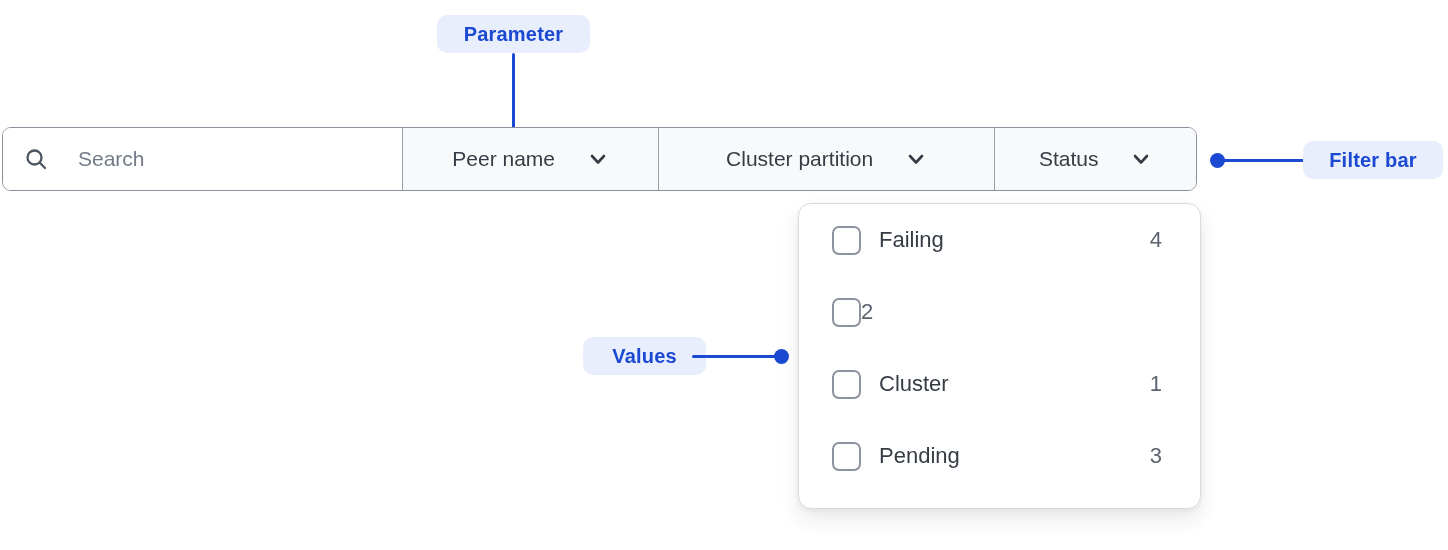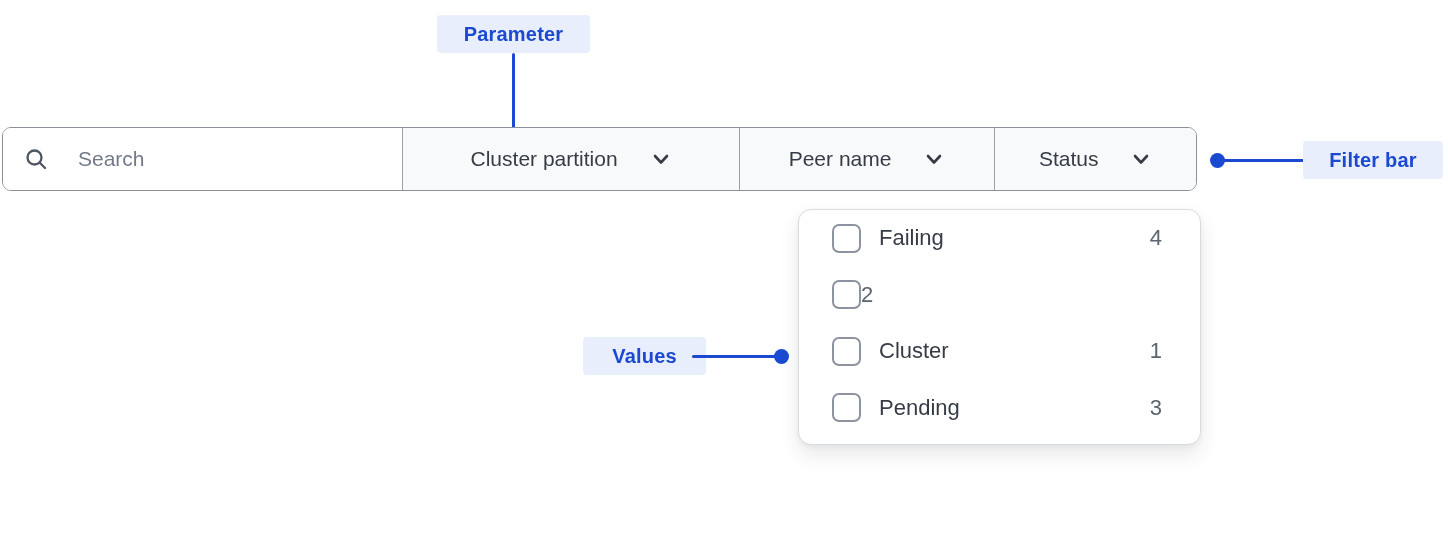--- a/index.html
+++ b/index.html
@@ -11,21 +11,21 @@
     overflow: hidden;
   }
 
   
   .anno-pill {
     position: absolute;
     display: inline-flex;
     align-items: center;
     justify-content: center;
     height: 38px;
-    border-radius: 4px;
+    border-radius: 10px;
     background: var(--accent-soft-bg, #e8eefb);
     color: var(--accent, #1b49d2);
     font-size: 20px;
     font-weight: 600;
     letter-spacing: .2px;
   }
   .anno-line { position: absolute; background: var(--accent, #1b49d2); border-radius: 2px; }
   .anno-dot  { position: absolute; width: 15px; height: 15px; border-radius: 50%;
                background: var(--accent, #1b49d2); }
 
@@ -81,22 +81,22 @@
     white-space: nowrap;
   }
   #dd-peer    { width: 256px; }
   #dd-cluster { width: 337px; }
   #dd-status  { width: 202px; }
   .dd-section .chev { display: flex; align-items: center; }
 
   
   .dropdown-panel {
     position: absolute;
-    left: 798px; top: 209px;
-    width: 403px; height: 236px;
+    left: 798px; top: 203px;
+    width: 403px; height: 306px;
     background: var(--panel-bg, #ffffff);
     border: 1px solid var(--panel-border, #d8dbe1);
     border-radius: 13px;
     box-shadow: 0 10px 20px rgba(30, 35, 48, 0.10), 0 2px 5px rgba(30, 35, 48, 0.05);
     padding: 0 38px 8px 33px;
     display: flex;
     flex-direction: column;
   }
   .option-row {
     height: 72px;
@@ -129,40 +129,40 @@
 <div class="anno-dot" id="parameter-dot"></div>
 
 <div class="filter-bar">
 
   <div class="search-section">
     <svg width="23" height="23" viewBox="0 0 23 23">
       <circle cx="9.5" cy="9.5" r="7" fill="none" stroke="#4d5562" stroke-width="2.3"></circle>
       <line x1="14.8" y1="14.8" x2="20" y2="20" stroke="#4d5562" stroke-width="2.3" stroke-linecap="round"></line>
     </svg>
     <input class="search-input" type="text" placeholder="Search" style="">
+  </div>
+
+  <div class="dd-section" id="dd-peer">
+    <span>Peer name</span>
+    <span class="chev">
+      <svg width="22" height="22" viewBox="0 0 22 22">
+        <path d="M5 8 L11 14.5 L17 8" fill="none" stroke="#363c46" stroke-width="2.6" stroke-linecap="round" stroke-linejoin="round"></path>
+      </svg>
+    </span>
   </div>
 
   <div class="dd-section" id="dd-cluster">
     <span>Cluster partition</span>
     <span class="chev">
       <svg width="22" height="22" viewBox="0 0 22 22">
         <path d="M5 8 L11 14.5 L17 8" fill="none" stroke="#363c46" stroke-width="2.6" stroke-linecap="round" stroke-linejoin="round"></path>
       </svg>
     </span>
   </div>
 
-  <div class="dd-section" id="dd-peer">
-    <span>Peer name</span>
-    <span class="chev">
-      <svg width="22" height="22" viewBox="0 0 22 22">
-        <path d="M5 8 L11 14.5 L17 8" fill="none" stroke="#363c46" stroke-width="2.6" stroke-linecap="round" stroke-linejoin="round"></path>
-      </svg>
-    </span>
-  </div>
-
   <div class="dd-section" id="dd-status">
     <span>Status</span>
     <span class="chev">
       <svg width="22" height="22" viewBox="0 0 22 22">
         <path d="M5 8 L11 14.5 L17 8" fill="none" stroke="#363c46" stroke-width="2.6" stroke-linecap="round" stroke-linejoin="round"></path>
       </svg>
     </span>
   </div>
 
 </div>

